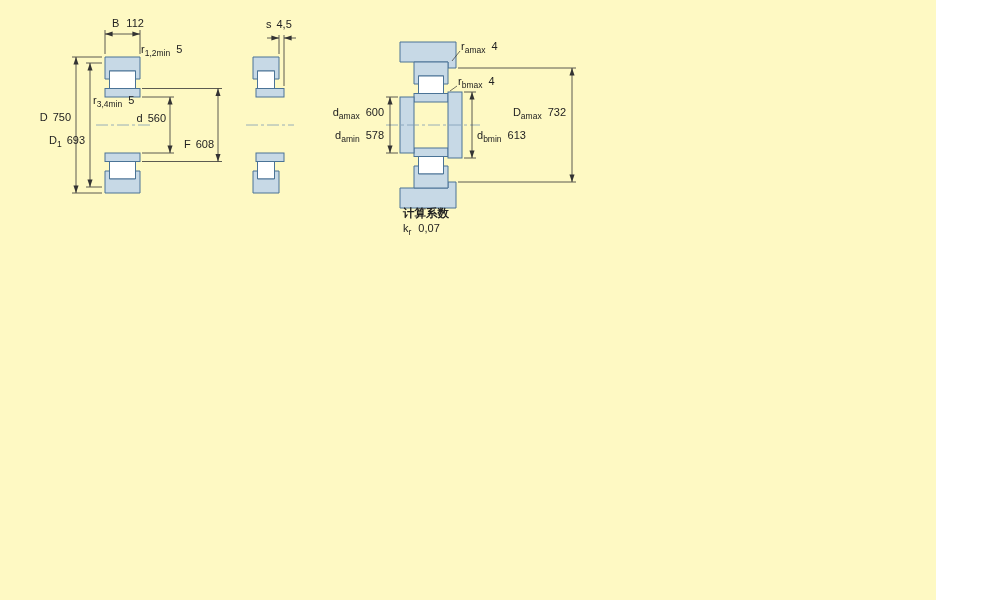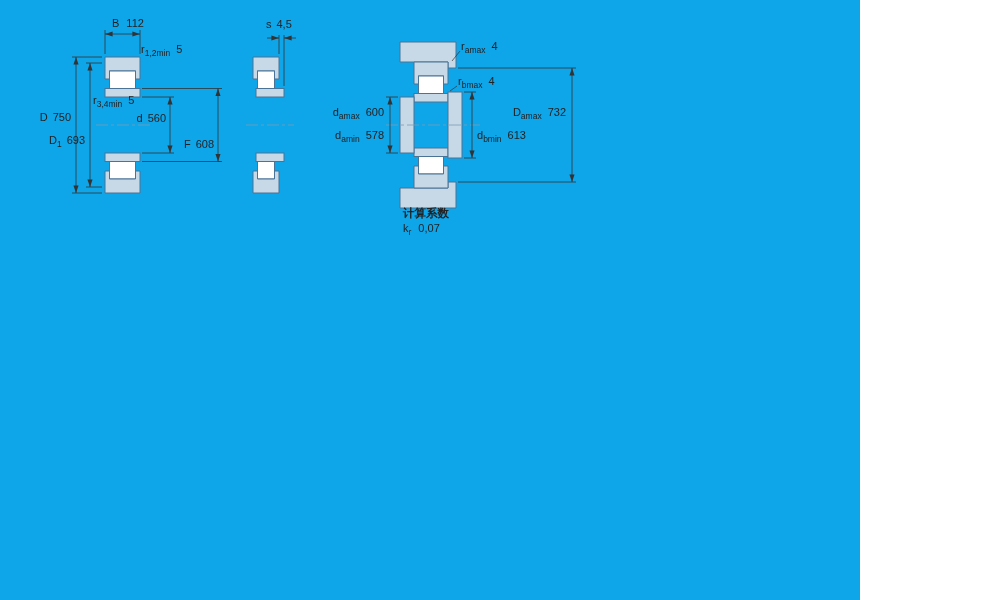--- a/index.html
+++ b/index.html
@@ -1,16 +1,16 @@
 <!DOCTYPE html>
 <html><head>
 <meta charset="utf-8">
 <style>
   html,body{margin:0;padding:0;background:#fff;}
-  #canvas{position:relative;width:860px;height:600px;background:#0ea5e9;overflow:hidden;}
+  #canvas{position:relative;width:936px;height:600px;background:#fef9c3;overflow:hidden;}
   svg text{font-family:"Liberation Sans","DejaVu Sans",sans-serif;font-size:11px;fill:#222;}
   svg text.cjk{font-size:11.5px;font-weight:bold;}
   .sub{font-size:8.5px;}
   .part{fill:#c7d9e6;stroke:#4a7396;stroke-width:1;}
   .roller{fill:#ffffff;stroke:#4a7396;stroke-width:1;}
   .dim{stroke:#333333;stroke-width:0.8;fill:none;}
   .leader{stroke:#333333;stroke-width:0.7;fill:none;}
   .cl{stroke:#7d9cb5;stroke-width:0.8;fill:none;stroke-dasharray:12 3 3 3;}
 </style>
 </head>

